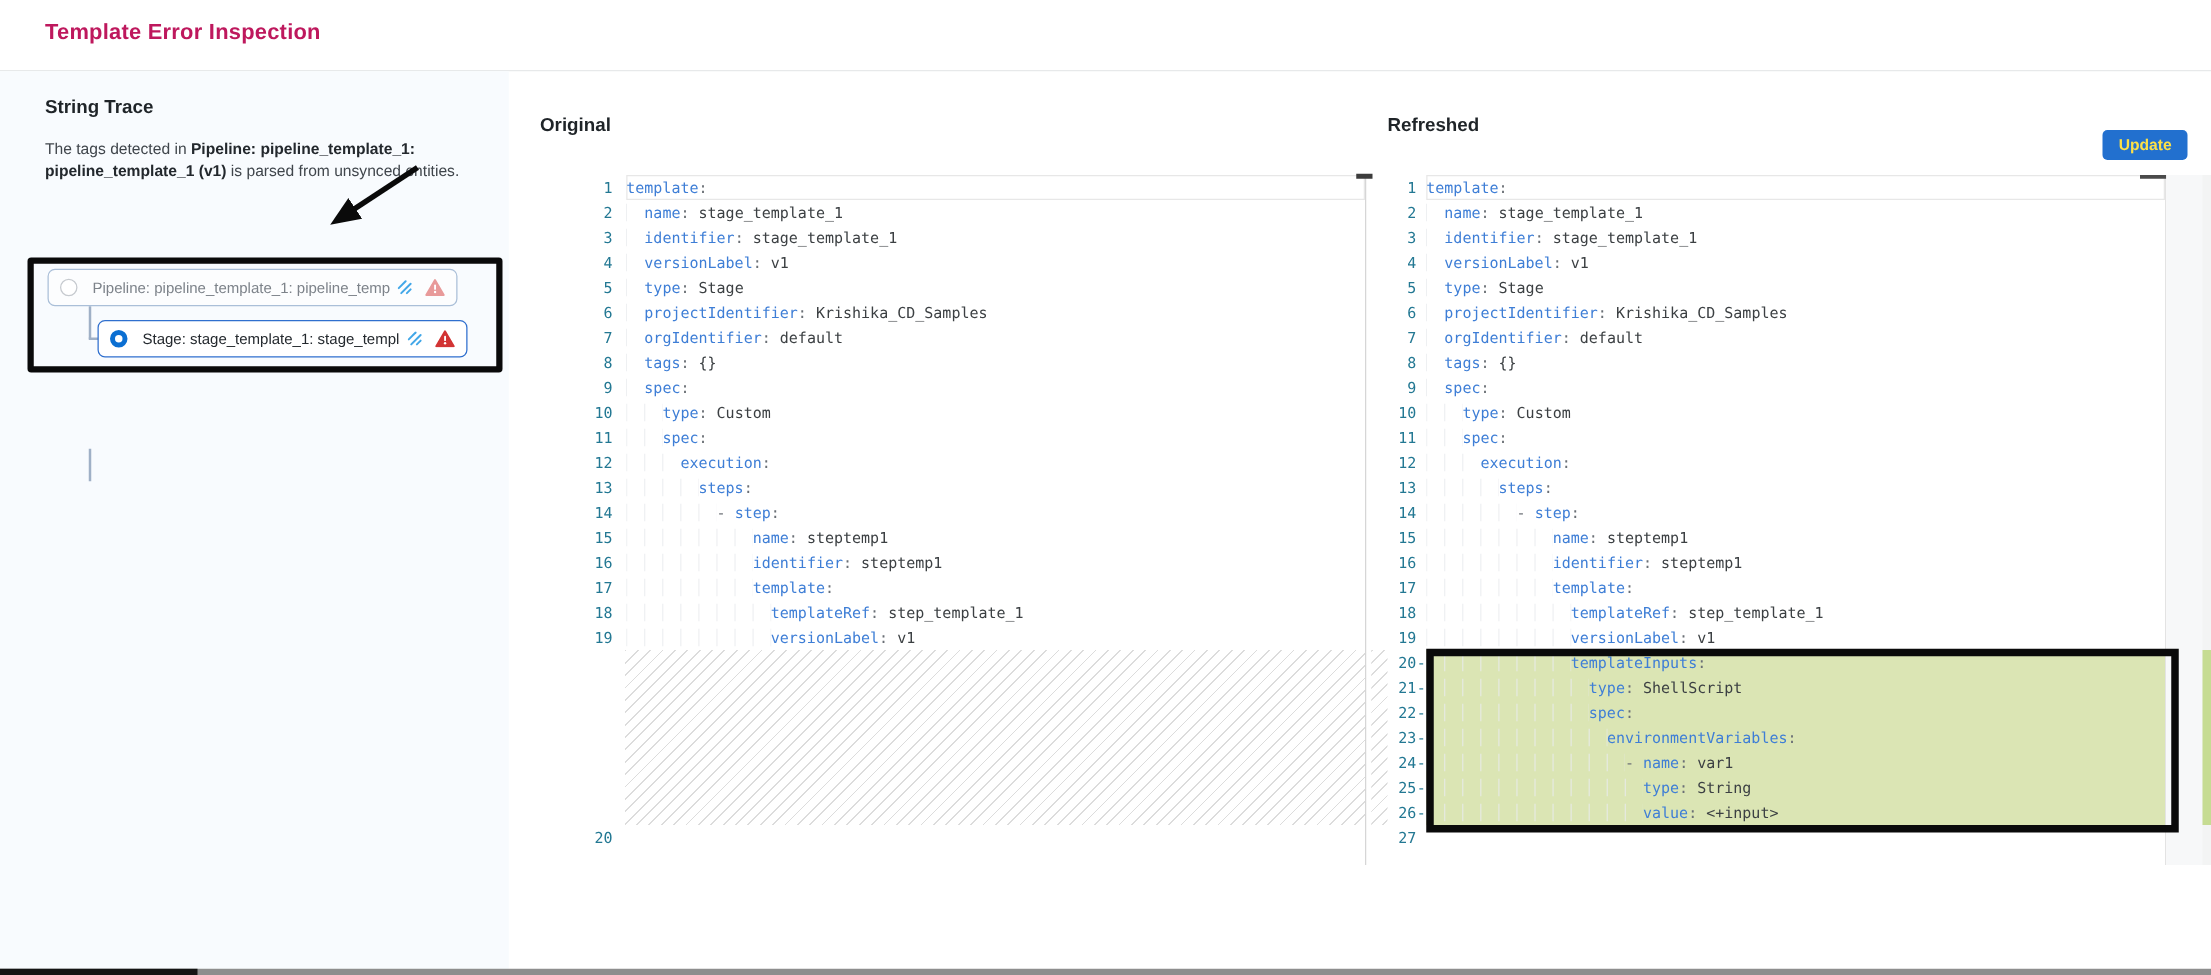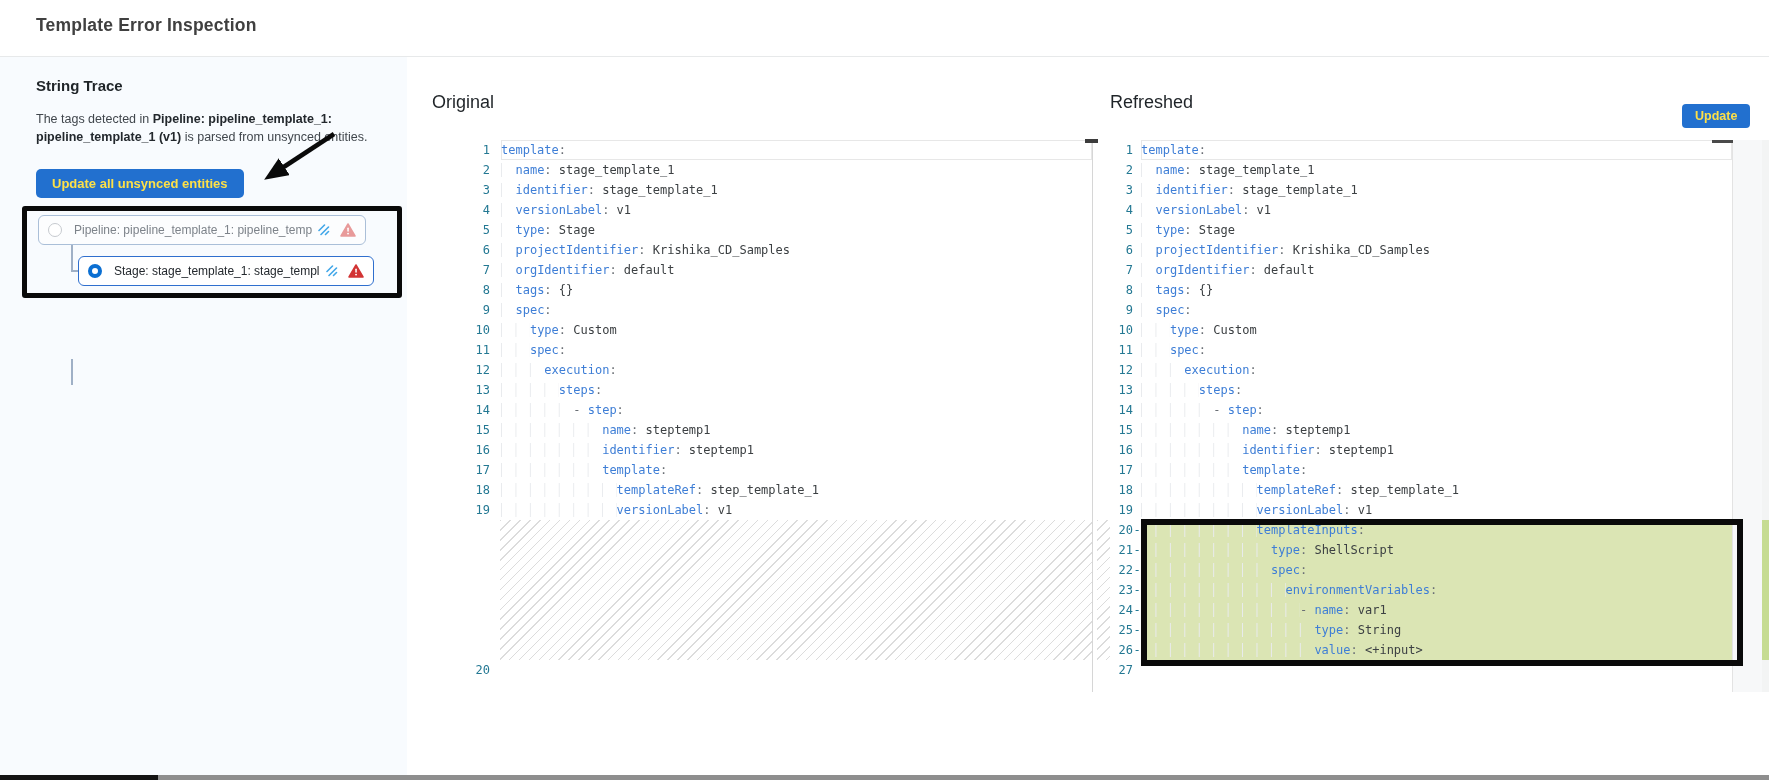--- a/index.html
+++ b/index.html
@@ -1,21 +1,21 @@
 <!DOCTYPE html>
 <html style="--accent-blue: #2270cf; --key-blue: #3e7ed6; --value-gray: #3c4043; --line-number-teal: #237893; --added-green: #dbe5b4; --ruler-green: #c6dc92; --error-red: #d23434; --warning-muted: #e89a9a; --template-icon-blue: #41a7e8; --sidebar-bg: #f8fbfe; --annotation-black: #0a0a0a; --stage-border-blue: #2f6fce;"><head>
 <meta charset="utf-8">
 <style>
   * { margin:0; padding:0; box-sizing:border-box; }
   html,body { background:#fff; }
   .page { position:relative; width:1769px; height:780px; background:#fff; overflow:hidden;
           font-family:"Liberation Sans", sans-serif; }
 
   
-  .page-title { position:absolute; left:36px; top:15px; font-size:17.5px; font-weight:700; color:#404040; letter-spacing:.2px; }
+  .page-title { position:absolute; left:36px; top:15px; font-size:17.5px; font-weight:700; color:#be185d; letter-spacing:.2px; }
   .header-divider { position:absolute; left:0; top:56px; width:1769px; height:1px; background:#e7e9ea; }
 
   
   .sidebar { position:absolute; left:0; top:57px; width:407px; height:718px; background:var(--sidebar-bg); }
   .et-title { position:absolute; left:36px; top:20px; font-size:15px; font-weight:700; color:#1f2428; }
   .et-desc { position:absolute; left:36px; top:54px; width:348px; font-size:12.5px; line-height:17.5px; color:#40464c; }
   .et-desc b { font-weight:700; color:#23282d; }
   .btn-blue { background:var(--accent-blue); color:#fde047; font-weight:700; border:none; border-radius:5px; cursor:pointer;
               font-family:"Liberation Sans", sans-serif; }
   .update-all-btn { position:absolute; left:36px; top:112px; height:29px; padding:0 16px; font-size:13px; }
@@ -30,21 +30,21 @@
   .row-stage .tree-label { color:#24292e; }
   .radio-empty { flex:none; width:14px; height:14px; border-radius:50%; background:#fff; border:1.5px solid #c6cacf; }
   .radio-filled { flex:none; width:14px; height:14px; border-radius:50%; background:#fff; border:4.5px solid #0b6fd2; }
   .tree-icons { flex:none; display:flex; align-items:center; gap:10px; margin-left:6px; }
   .connector-v { position:absolute; left:71px; top:245px; width:1.5px; height:26px; background:#9fb0c6; }
   .connector-h { position:absolute; left:71px; top:270px; width:8px; height:1.5px; background:#9fb0c6; }
 
   .annotation-arrow-svg { position:absolute; left:0; top:0; width:1769px; height:780px; pointer-events:none; }
 
   
-  .panel-title { position:absolute; top:92px; font-size:18px; font-weight:400; color:#1f2428; }
+  .panel-title { position:absolute; top:92px; font-size:15px; font-weight:700; color:#1f2428; }
   .title-original { left:432px; }
   .title-refreshed { left:1110px; }
   .update-btn { position:absolute; left:1682px; top:104px; height:24px; padding:0 13px; font-size:12.5px; border-radius:4px; }
 
   .editor { position:absolute; top:140px; height:552px; overflow:hidden; background:#fff; }
   .ed-orig { left:432px; width:661px; border-right:1px solid #d6d6d6; }
   .ed-refr { left:1097px; width:636px; border-right:1px solid #e3e3e3; }
 
   .row { display:flex; height:20px; line-height:20px; font-family:"DejaVu Sans Mono", monospace; font-size:12px; }
   .ln { flex:none; text-align:right; color:var(--line-number-teal); }
@@ -81,21 +81,20 @@
 <body>
 
 <div class="page">
 
   <div class="page-title">Template Error Inspection</div>
   <div class="header-divider"></div>
 
   <div class="sidebar">
     <div class="et-title">String Trace</div>
     <div class="et-desc"><span>The tags detected in </span><b>Pipeline: pipeline_template_1: pipeline_template_1 (v1)</b><span> is parsed from unsynced entities.</span></div>
-    <button class="btn-blue update-all-btn">Update all unsynced entities</button>
 
     <div class="connector-v" style="top:302px"></div>
   </div>
 
   <div class="connector-v"></div>
   <div class="connector-h"></div>
 
   <div class="tree-row row-pipeline">
     <span class="radio-empty"></span>
     <span class="tree-label">Pipeline: pipeline_template_1: pipeline_template_1...</span>

